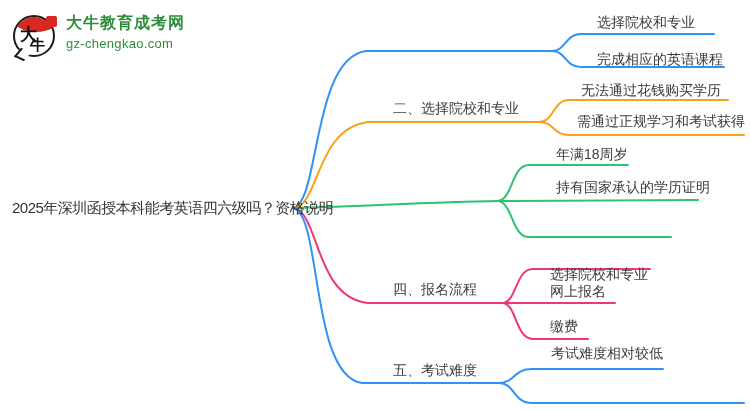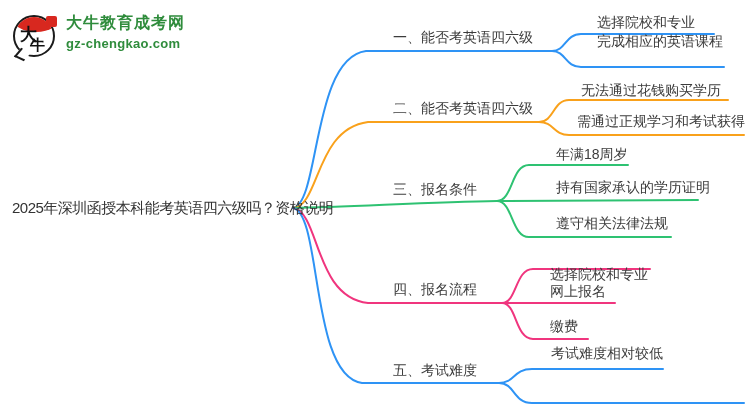--- a/index.html
+++ b/index.html
@@ -20,21 +20,21 @@
   .ch{position:absolute;color:#111;font-weight:bold;font-family:"DejaVu Serif","Liberation Serif",serif;line-height:1;}
   .ch1{left:5px;top:9px;font-size:17px;}
   .ch2{left:15px;top:21px;font-size:15px;}
   .seal{position:absolute;right:0;top:3px;width:11px;height:11px;border-radius:2px;
     background:var(--logo-red,#d8281f);}
   .tail{position:absolute;left:4px;top:36px;width:9px;height:9px;background:#fff;
     border-left:2px solid #1b1b1b;border-bottom:2px solid #1b1b1b;
     transform:rotate(25deg) skew(-15deg);}
   .site-name{font-size:16px;font-weight:bold;color:var(--brand-green,#2f8c3c);
     letter-spacing:1px;line-height:1.2;white-space:nowrap;}
-  .site-domain{font-size:13px;font-weight:bold;color:var(--brand-green,#2f8c3c);
+  .site-domain{font-size:13px;font-weight:normal;color:var(--brand-green,#2f8c3c);
     margin-top:4px;letter-spacing:.3px;white-space:nowrap;}
 
   
   .root-title{position:absolute;left:12px;top:200px;font-size:15px;color:#333;
     white-space:nowrap;line-height:1.1;letter-spacing:-0.5px;}
   .node{position:absolute;font-size:14px;color:var(--text-dark,#3c3c3c);
     white-space:nowrap;line-height:1.1;}
 </style>
 </head>
 <body>
@@ -82,32 +82,29 @@
       <div class="tail"></div>
     </div>
     <div class="logo-text">
       <div class="site-name">大牛教育成考网</div>
       <div class="site-domain">gz-chengkao.com</div>
     </div>
   </div>
 
   <div class="root-title">2025年深圳函授本科能考英语四六级吗？资格说明</div>
 
-  <div class="node" style="left:393px;top:30px">一、能否考英语四六级</div>
   <div class="node" style="left:597px;top:15px">选择院校和专业</div>
-  <div class="node" style="left:597px;top:34px">完成相应的英语课程</div>
+  <div class="node" style="left:597px;top:52px">完成相应的英语课程</div>
 
-  <div class="node" style="left:393px;top:101px">二、能否考英语四六级</div>
+  <div class="node" style="left:393px;top:101px">二、选择院校和专业</div>
   <div class="node" style="left:581px;top:83px">无法通过花钱购买学历</div>
   <div class="node" style="left:577px;top:114px">需通过正规学习和考试获得</div>
 
-  <div class="node" style="left:393px;top:182px">三、报名条件</div>
   <div class="node" style="left:556px;top:147px">年满18周岁</div>
   <div class="node" style="left:556px;top:180px">持有国家承认的学历证明</div>
-  <div class="node" style="left:556px;top:216px">遵守相关法律法规</div>
 
   <div class="node" style="left:393px;top:282px">四、报名流程</div>
   <div class="node" style="left:550px;top:267px">选择院校和专业</div>
   <div class="node" style="left:550px;top:284px">网上报名</div>
   <div class="node" style="left:550px;top:319px">缴费</div>
 
   <div class="node" style="left:393px;top:363px">五、考试难度</div>
   <div class="node" style="left:551px;top:346px">考试难度相对较低</div>
 
 </div>

